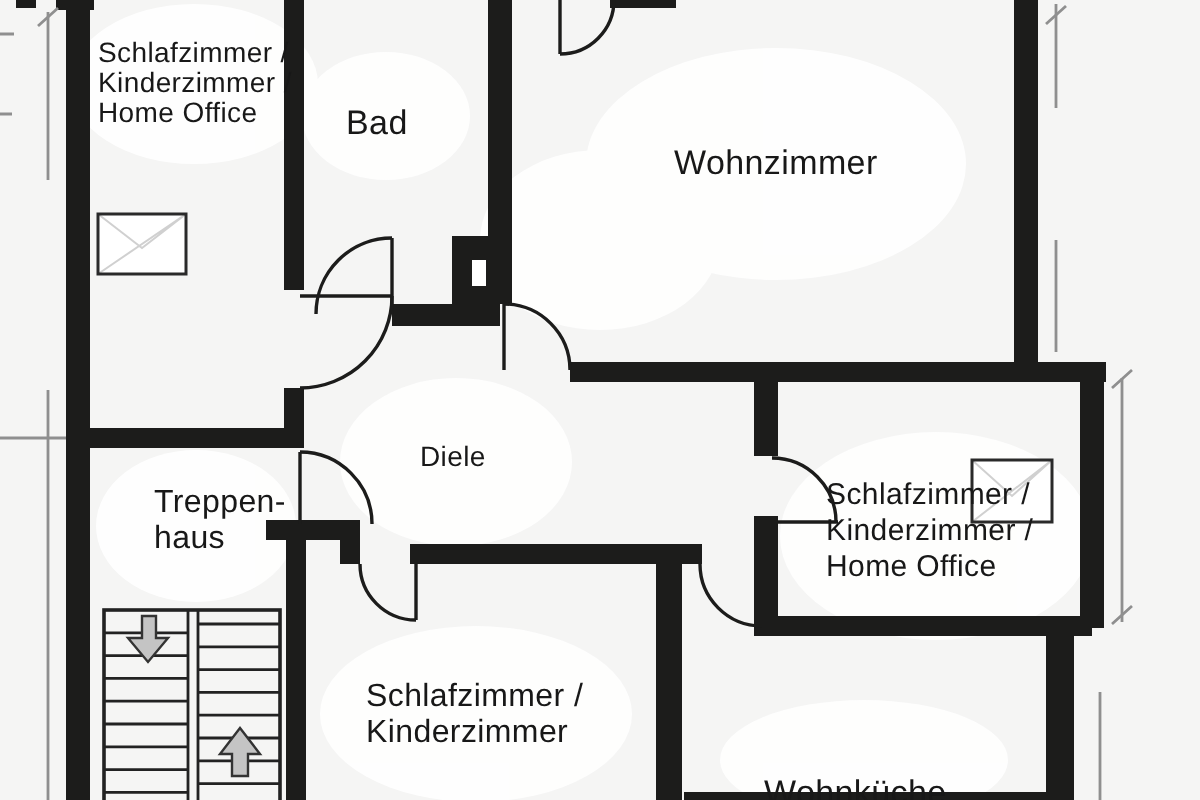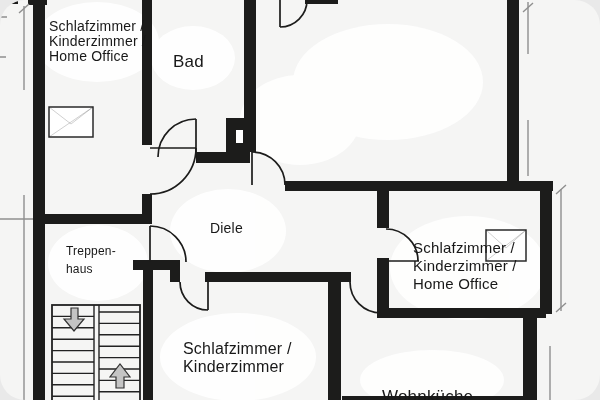--- a/index.html
+++ b/index.html
@@ -1,35 +1,34 @@
 <!DOCTYPE html>
 <html><head>
 <meta charset="utf-8">
 <style>
   html,body{margin:0;padding:0;background:#e9e9e9;}
   .stage{
     position:relative;width:600px;height:400px;overflow:hidden;
     background:#f5f5f4;
     font-family:"Liberation Sans", sans-serif;
-    border-radius:25px;
   }
   .stage svg{position:absolute;left:0;top:0;}
   .room-label{
     position:absolute;
     white-space:pre-line;
     color:#181818;
     letter-spacing:.2px;
     line-height:1.05;
     pointer-events:none;
   }
   .lbl-bedroom-top-left{left:49px;top:19px;font-size:14px;line-height:14.8px;}
   .lbl-bathroom       {left:173px;top:53px;font-size:17px;}
   .lbl-living-room    {left:337px;top:73px;font-size:17px;}
   .lbl-hallway        {left:210px;top:221px;font-size:14px;}
-  .lbl-stairwell      {left:66px;top:243px;font-size:12px;line-height:17.5px;}
+  .lbl-stairwell      {left:77px;top:243px;font-size:16px;line-height:17.5px;}
   .lbl-bedroom-right  {left:413px;top:239px;font-size:15px;line-height:18px;}
   .lbl-bedroom-bottom {left:183px;top:340px;font-size:16px;line-height:17.5px;}
   .lbl-kitchen        {left:382px;top:388px;font-size:17px;}
 </style>
 </head>
 <body>
 
 <div class="stage">
 
   <svg width="600" height="400" viewBox="0 0 600 400">
@@ -142,20 +141,21 @@
       <path d="M561,189 V311"></path>
       <path d="M556,194 L566,185 M556,312 L566,303"></path>
       <path d="M550,346 V400"></path>
     </g>
   </svg>
 
   <div class="room-label lbl-bedroom-top-left">Schlafzimmer /
 Kinderzimmer /
 Home Office</div>
   <div class="room-label lbl-bathroom">Bad</div>
+  <div class="room-label lbl-living-room">Wohnzimmer</div>
   <div class="room-label lbl-hallway">Diele</div>
   <div class="room-label lbl-stairwell">Treppen-
 haus</div>
   <div class="room-label lbl-bedroom-right">Schlafzimmer /
 Kinderzimmer /
 Home Office</div>
   <div class="room-label lbl-bedroom-bottom">Schlafzimmer /
 Kinderzimmer</div>
   <div class="room-label lbl-kitchen">Wohnküche</div>
 </div>

